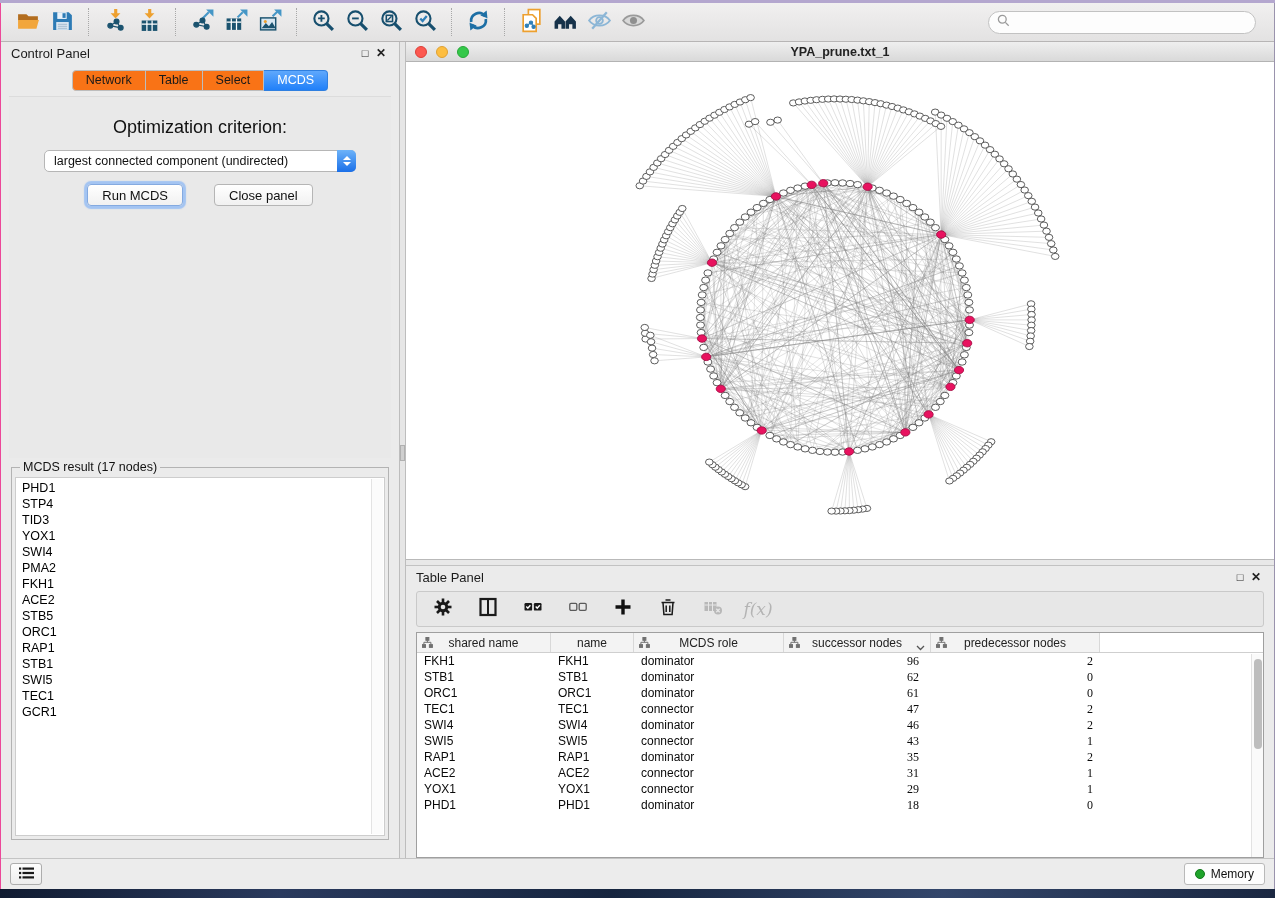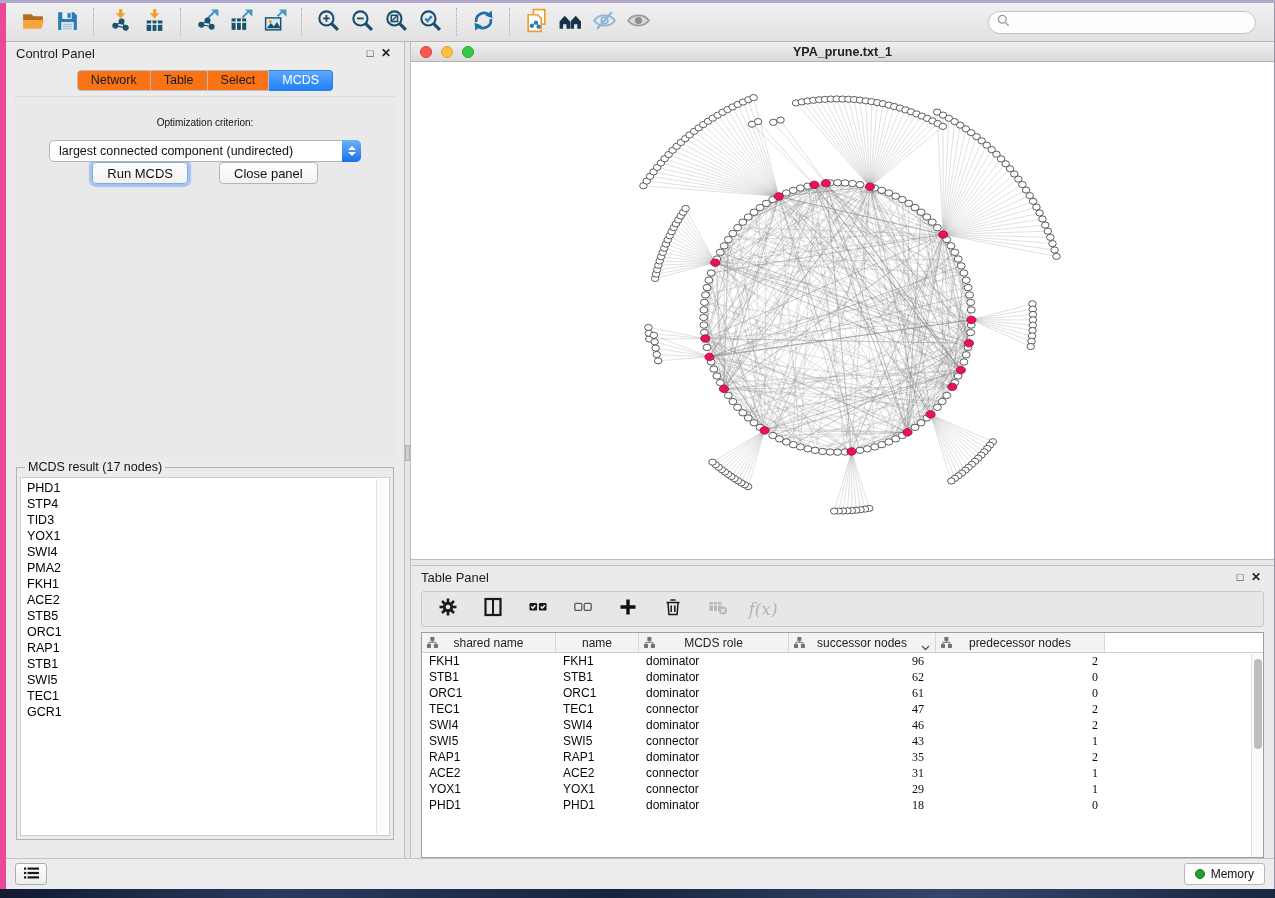--- a/index.html
+++ b/index.html
@@ -6,21 +6,21 @@
   html,body { width:1275px; height:898px; }
   body {
     font-family: "Liberation Sans", sans-serif;
     background: linear-gradient(90deg,#101b31,#2a3a5e 22%,#16253f 48%,#33466b 74%,#1a2741);
     position: relative; overflow: hidden;
   }
   .top-edge { position:absolute; top:0; left:0; right:0; height:3px; background:#b4a7cf; z-index:5; }
   .window {
     position:absolute; top:3px; left:0; right:0; bottom:9px;
     background:#ebebeb; display:flex; flex-direction:column;
-    border-left:6px solid #ec4899; border-right:1px solid #9a93ad;
+    border-left:1px solid #ec4899; border-right:1px solid #9a93ad;
   }
 
   
   .toolbar {
     height:39px; flex:0 0 39px; display:flex; align-items:center;
     background:linear-gradient(#f1f0f0,#e3e2e2); border-bottom:1px solid #b7b5b5;
     padding:0 10px;
   }
   .tbtn { width:34px; height:30px; display:flex; align-items:center; justify-content:center; border-radius:3px; }
   .tbtn svg { width:25px; height:25px; }
@@ -48,33 +48,33 @@
   .seg { display:flex; }
   .seg-tab {
     height:21px; padding:0 13px; display:flex; align-items:center; font-size:12.5px;
     background:#f97316; border:1px solid #bdbdbd; border-left:none; color:#1a1a1a;
   }
   .seg-tab:first-child { border-left:1px solid #bdbdbd; border-radius:4px 0 0 4px; }
   .seg-tab:last-child { border-radius:0 4px 4px 0; }
   .seg-tab.active { background:linear-gradient(#5fa8fc,#2080f9); border-color:#2f7fe0; color:#fff; }
 
   .cp-content { height:362px; flex:0 0 362px; display:flex; flex-direction:column; align-items:center; background:#e9e9e9; margin:0 8px; border-top:1px solid #dcdcdc; }
-  .opt-label { margin-top:20px; font-size:10px; color:#111; }
+  .opt-label { margin-top:20px; font-size:18px; color:#111; }
   .combo {
     margin-top:12px; width:312px; height:22px; background:#fff;
     border:1px solid #b6b6b6; border-radius:5px; display:flex; align-items:center; position:relative;
   }
   .combo-text { flex:1; font-size:12.5px; padding-left:9px; color:#111; white-space:nowrap; }
   .combo-btn {
     width:19px; height:22px; margin:-1px -1px -1px 0; border-radius:0 5px 5px 0;
     background:linear-gradient(#6db3f9,#1a6fe8); display:flex; flex-direction:column; align-items:center; justify-content:center; gap:2px;
   }
   .combo-btn .up { width:0; height:0; border-left:4px solid transparent; border-right:4px solid transparent; border-bottom:4px solid #fff; }
   .combo-btn .dn { width:0; height:0; border-left:4px solid transparent; border-right:4px solid transparent; border-top:4px solid #fff; }
-  .btn-row { display:flex; gap:31px; }
+  .btn-row { margin-top:12px; display:flex; gap:31px; }
   .push-btn {
     height:22px; padding:0 14px; font-size:13px; color:#111;
     background:linear-gradient(#ffffff,#f1f1f1); border:1px solid #b5b5b5; border-radius:4px;
     display:flex; align-items:center;
   }
   .push-btn.focused { box-shadow:0 0 1px 3px rgba(105,165,250,.55); border-color:#84aae0; }
 
   fieldset.mcds-group { flex:1; margin:2px 10px 18px 10px; border:1px solid #b3b3b3; padding:3px; display:flex; min-height:0; }
   fieldset.mcds-group legend { font-size:12.5px; color:#111; padding:0 3px; margin-left:5px; }
   .mcds-list { flex:1; background:#fff; border:1px solid #cdcdcd; position:relative; overflow:hidden; padding:2px 0 0 6px; }

